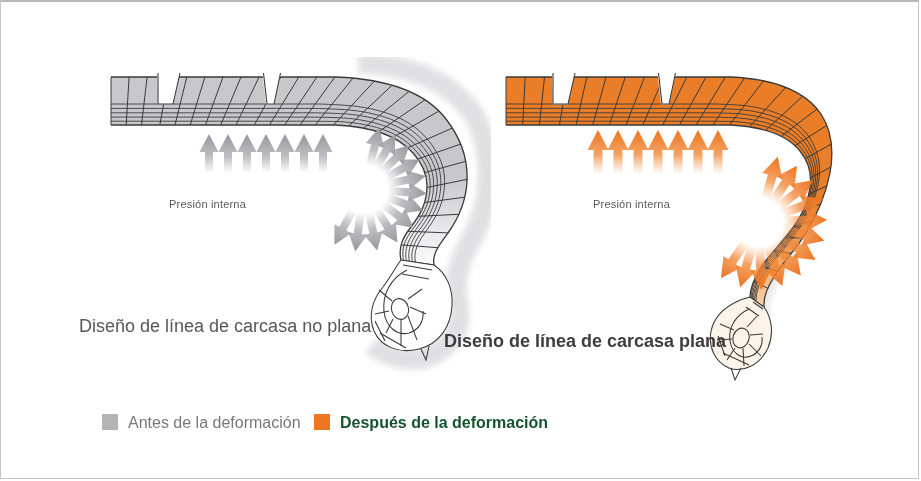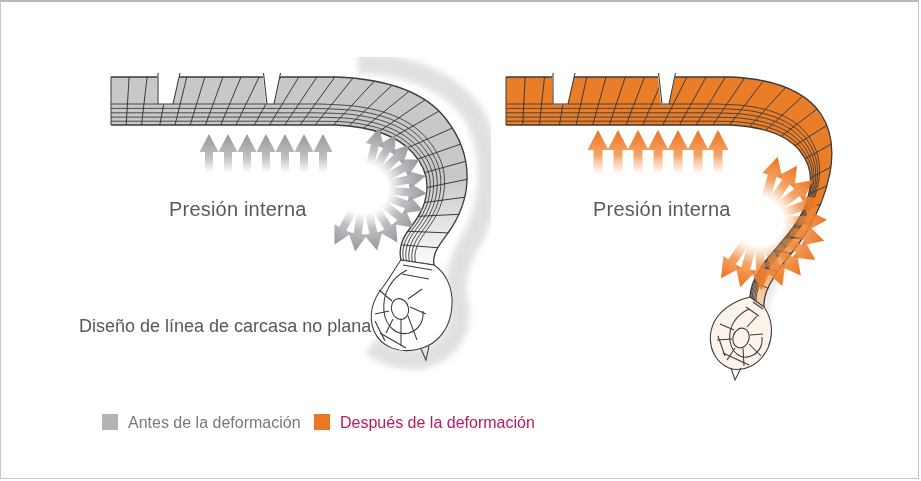--- a/index.html
+++ b/index.html
@@ -2,26 +2,26 @@
 <html><head>
 <meta charset="utf-8">
 <style>
   html,body{margin:0;padding:0;background:#fff;}
   body{width:921px;height:481px;position:relative;font-family:"Liberation Sans",sans-serif;}
   .card{position:absolute;left:0;top:0;width:919px;height:479px;background:#ffffff;
         border:1px solid #c6c6c8;border-top:2px solid #b9b9bb;box-sizing:border-box;}
   .diagram-svg{position:absolute;width:395px;height:340px;}
   #svg-left{left:95px;top:55px;}
   #svg-right{left:490px;top:55px;}
-  .plabel{position:absolute;font-size:20px;color:#58595b;letter-spacing:.2px;white-space:nowrap;}
+  .plabel{position:absolute;font-size:11px;color:#58595b;letter-spacing:.2px;white-space:nowrap;}
   .caption{position:absolute;font-size:18px;color:#565759;white-space:nowrap;}
   .caption.bold{font-weight:bold;color:#3d3d3f;}
   .legend-swatch{position:absolute;width:16px;height:16px;}
   .legend-label{position:absolute;font-size:16px;color:#77787a;white-space:nowrap;}
-  .legend-label.bold{font-weight:normal;color:#be185d;}
+  .legend-label.bold{font-weight:bold;color:#14532d;}
 </style>
 </head>
 <body>
 
 <div class="card">
 
   <svg id="svg-left" class="diagram-svg" viewBox="0 0 395 340">
     <defs>
       <filter id="blurL" x="-30%" y="-30%" width="160%" height="160%">
           <feGaussianBlur stdDeviation="3.2"></feGaussianBlur>
@@ -255,20 +255,21 @@
       <use href="#arrowR" transform="translate(268,165) rotate(178)"></use>
       <use href="#arrowR" transform="translate(268,165) rotate(196)"></use>
       <use href="#arrowR" transform="translate(268,165) rotate(214)"></use>
     </g>
   </svg>
 
   <div class="plabel" style="left:168px;top:196px">Presión interna</div>
   <div class="plabel" style="left:592px;top:196px">Presión interna</div>
 
   <div class="caption" style="left:78px;top:314px">Diseño de línea de carcasa no plana</div>
+  <div class="caption bold" style="left:443px;top:329px">Diseño de línea de carcasa plana</div>
 
   <div>
     <div class="legend-swatch" style="left:101px;top:412px;background:#b4b4b7"></div>
     <div class="legend-label" style="left:127px;top:412px">Antes de la deformación</div>
     <div class="legend-swatch" style="left:313px;top:412px;background:#ed7623"></div>
     <div class="legend-label bold" style="left:339px;top:412px">Después de la deformación</div>
   </div>
 </div>
 
 </body></html>

